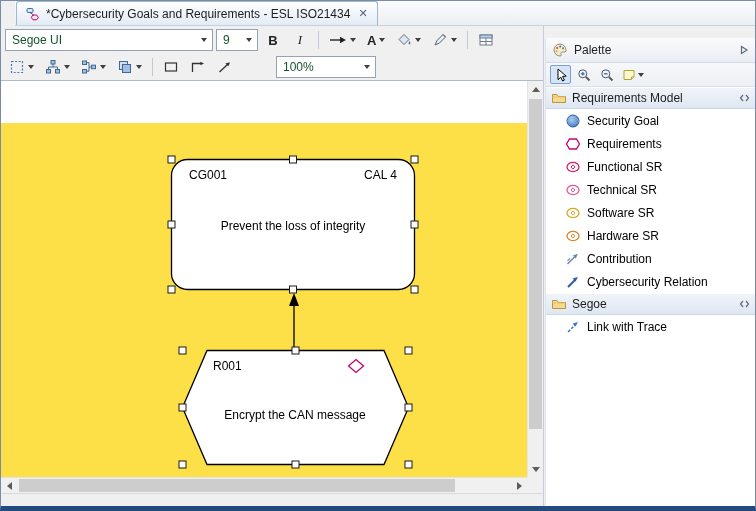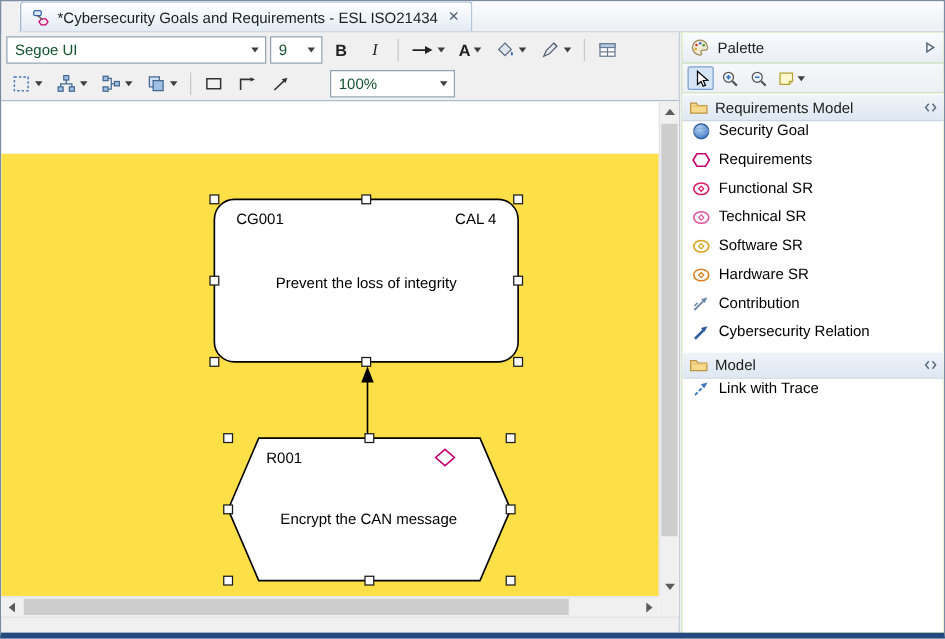--- a/index.html
+++ b/index.html
@@ -24,21 +24,21 @@
 
   
   .toolbar { display:flex; align-items:center; padding:0 4px; gap:3px; flex:none; background:#f0f0f0; }
   .toolbar.t1 { height:28px; }
   .toolbar.t2 { height:26px; }
   .combo { height:22px; background:#fff; border:1px solid #94a3b5; display:flex; align-items:center;
            font-size:12px; color:#14532d; padding:0 5px 0 6px; gap:4px; }
   .combo .caret { margin-left:auto; }
   .font-combo { width:208px; }
   .size-combo { width:42px; }
-  .zoom-combo { width:100px; margin-left:24px; }
+  .zoom-combo { width:100px; margin-left:36px; }
   .caret { width:0; height:0; border-left:3.5px solid transparent; border-right:3.5px solid transparent;
            border-top:4px solid #3e3e3e; flex:none; }
   .tbtn { height:22px; min-width:24px; display:flex; align-items:center; justify-content:center; gap:3px;
           border:1px solid transparent; border-radius:2px; font-size:13px; color:#222; padding:0 3px; }
   .bold-label { font-weight:bold; }
   .italic-label { font-style:italic; font-family:"Liberation Serif",serif; }
   .vsep { width:1px; height:18px; background:#c3c9d1; margin:0 3px; flex:none; }
 
   
   .canvas-area { position:relative; flex:1; border-top:1px solid #aebbca; background:#fff; min-height:0; }
@@ -53,35 +53,35 @@
   .sb-btn.top { top:0; } .sb-btn.bottom { bottom:0; } .sb-btn.left { left:0; } .sb-btn.right { right:0; }
   .tri-up    { width:0;height:0;border-left:4px solid transparent;border-right:4px solid transparent;border-bottom:5px solid #5c5c5c; }
   .tri-down  { width:0;height:0;border-left:4px solid transparent;border-right:4px solid transparent;border-top:5px solid #5c5c5c; }
   .tri-left  { width:0;height:0;border-top:4px solid transparent;border-bottom:4px solid transparent;border-right:5px solid #5c5c5c; }
   .tri-right { width:0;height:0;border-top:4px solid transparent;border-bottom:4px solid transparent;border-left:5px solid #5c5c5c; }
   .vthumb { position:absolute; left:1px; right:1px; top:18px; height:330px; background:#cdcdcd; }
   .hthumb { position:absolute; top:1px; bottom:1px; left:18px; width:436px; background:#cdcdcd; }
   .bottom-strip { height:13px; flex:none; background:#f0f0f0; border-top:1px solid #dadada; }
 
   
-  .palette { flex:1; background:#bef264; display:flex; flex-direction:column; min-width:0; border-left:1px solid #dfe4ec; }
+  .palette { flex:1; background:#bef264; display:flex; flex-direction:column; min-width:0; border-left:1px solid #dfe4ec;margin-top:12px; }
   .palette-header { height:25px; flex:none; display:flex; align-items:center; gap:6px; padding:0 6px;
                     background:linear-gradient(#fafbfd,#e9edf4); border-bottom:1px solid #d3dbe6;
                     font-size:12px; color:#222; }
   .spacer { flex:1; }
   .palette-toolbar { height:24px; flex:none; display:flex; align-items:center; gap:2px; padding:0 4px;
                      background:linear-gradient(#f6f8fa,#eceff4); border-bottom:1px solid #d9dfe8; }
   .ptool { height:19px; min-width:21px; display:flex; align-items:center; justify-content:center; gap:2px;
            border:1px solid transparent; border-radius:2px; padding:0 2px; }
   .ptool.active { background:#d5e4f7; border-color:#7ba1cc; }
   .palette-body { flex:1; background:#fff; min-height:0; }
   .section-header { height:22px; display:flex; align-items:center; gap:5px; padding:0 5px;
                     background:linear-gradient(#f0f4f9,#dee7f2); border-top:1px solid #ffffff;
                     border-bottom:1px solid #ccd6e4; font-size:12px; color:#1c1c1c; }
-  .palette-item { height:23px; display:flex; align-items:flex-start; gap:6px; padding-left:7px;
+  .palette-item { height:23px; display:flex; align-items:center; gap:6px; padding-left:19px;
                   font-size:12px; color:#000; white-space:nowrap; }
   .icon16 { width:16px; height:16px; flex:none; display:block; }
   .icon14 { width:14px; height:14px; flex:none; display:block; }
 </style>
 </head>
 <body>
 
 <div class="window">
 
   <div class="tabbar">
@@ -411,21 +411,21 @@
             <polygon points="13,3 7.6,4.4 10.6,7.4" fill="#2e5c9e"></polygon>
           </svg>
           <span>Cybersecurity Relation</span>
         </div>
 
         <div class="section-header">
           <svg class="icon16" viewBox="0 0 16 16">
             <path d="M1.5 4.5 H6 L7.5 6.5 H14.5 V12.5 H1.5 Z" fill="#f5d98c" stroke="#bd9440"></path>
             <path d="M1.5 7 H14.5" stroke="#e4c267" fill="none"></path>
           </svg>
-          <span>Model</span>
+          <span>Segoe</span>
           <span class="spacer"></span>
           <svg width="11" height="10" viewBox="0 0 11 10">
             <path d="M4 2 L1.5 5 L4 8 M7 2 L9.5 5 L7 8" fill="none" stroke="#5c6b7d" stroke-width="1.2"></path>
           </svg>
         </div>
 
         <div class="palette-item">
           <svg class="icon16" viewBox="0 0 16 16">
             <line x1="3" y1="13" x2="10.5" y2="5.5" stroke="#3c77c2" stroke-width="1.5" stroke-dasharray="3,1.5"></line>
             <polygon points="13,3 7.6,4.4 10.6,7.4" fill="#3c77c2"></polygon>

